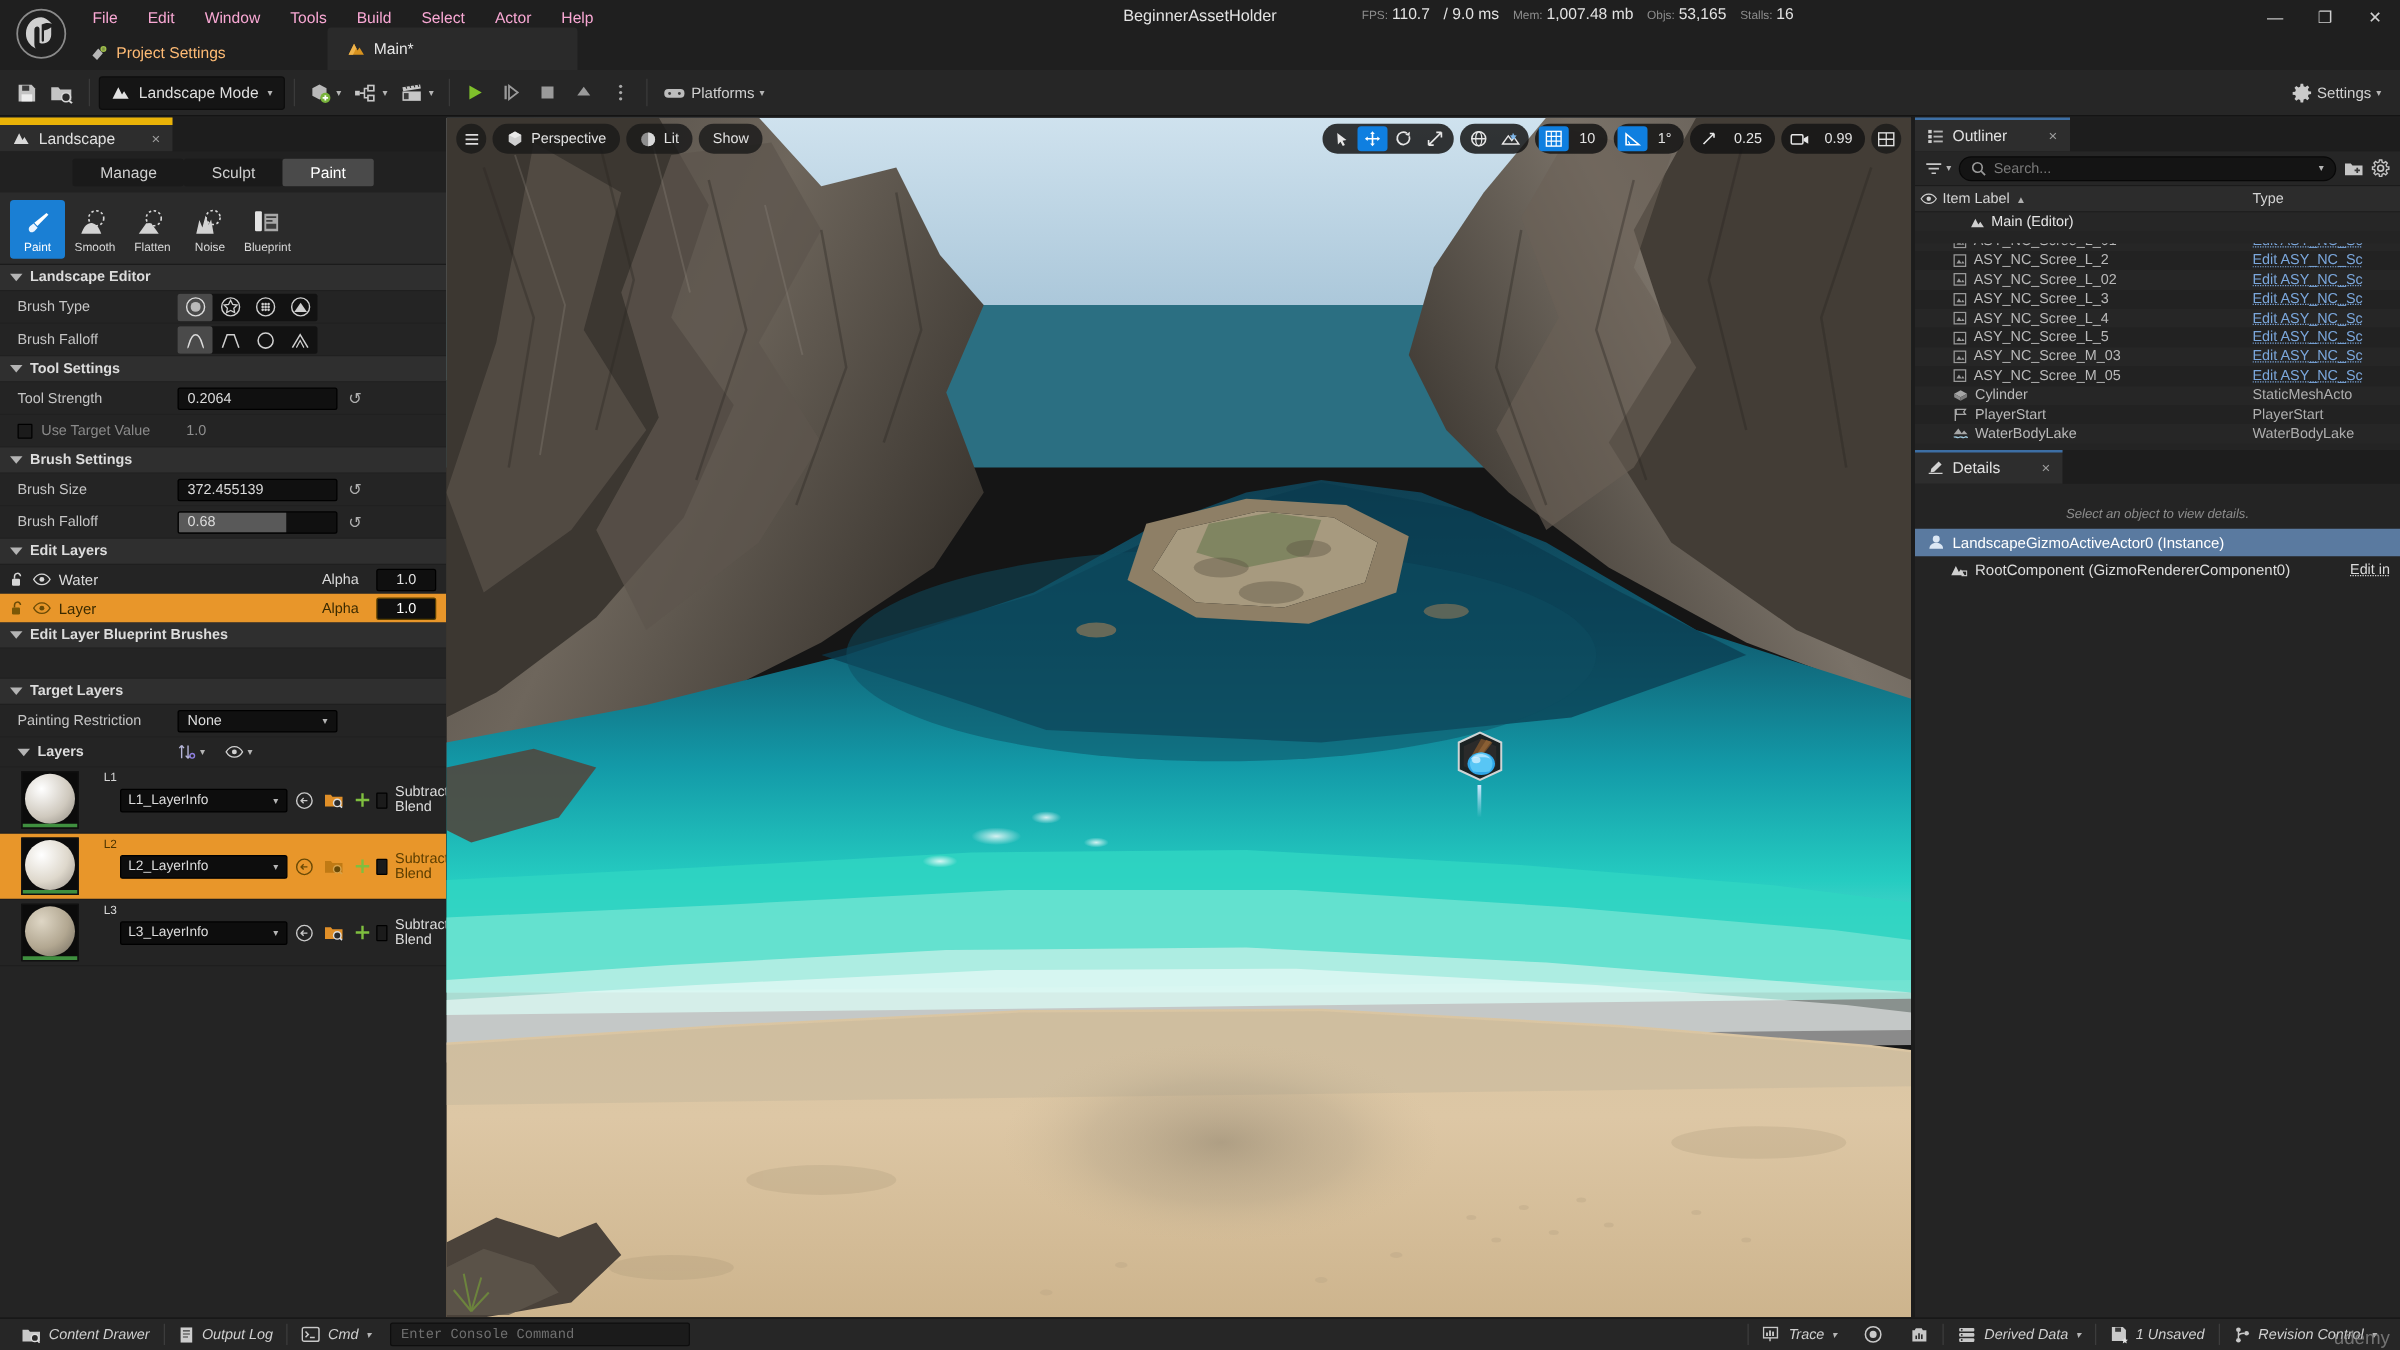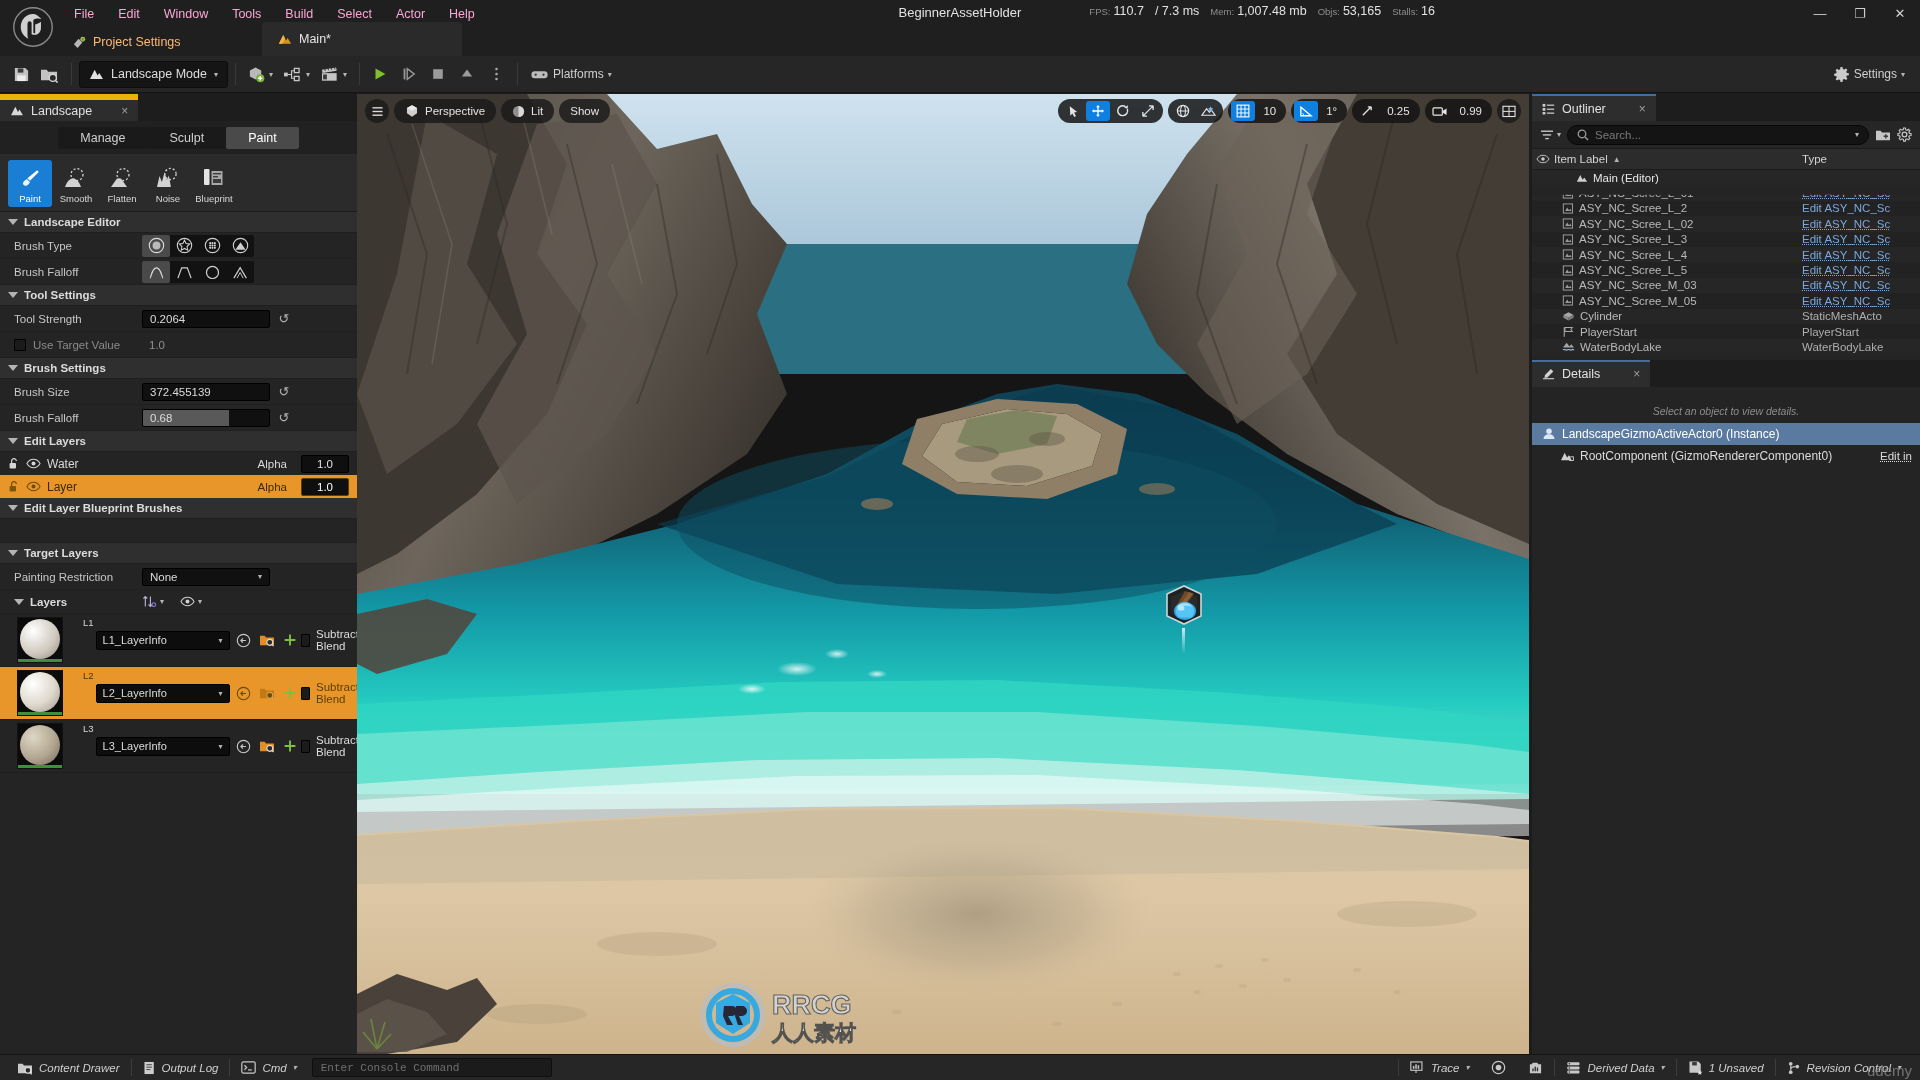--- a/index.html
+++ b/index.html
@@ -364,21 +364,21 @@
         </svg>
       </span>
       <span>Main*</span>
     </div>
 
     <div class="proj-title">BeginnerAssetHolder</div>
 
     <div class="perf-stats">
       <span><span class="lbl">FPS:</span>
         <span class="val">110.7</span></span>
-      <span class="val">/ 7.3 ms</span>
+      <span class="val">/ 9.0 ms</span>
       <span><span class="lbl">Mem:</span>
         <span class="val">1,007.48 mb</span></span>
       <span><span class="lbl">Objs:</span>
         <span class="val">53,165</span></span>
       <span><span class="lbl">Stalls:</span>
         <span class="val">16</span></span>
     </div>
 
     <div class="win-ctrls">
       <div class="win-btn">—</div>
@@ -1194,31 +1194,20 @@
         <path d="M22 7l9 3-11 14-6-3z" fill="#6e4b2a"></path>
         <path d="M26 8l4 1.4-9 12-3-1.4z" fill="#8a5f34"></path>
         <ellipse cx="22" cy="27" rx="11" ry="9" fill="#2fa7e8"></ellipse>
         <path d="M13 27c0-5 4-9 9-9s9 4 9 9c0 2.4-1 4.6-2.6 6.2-2 .3-4 .4-6.4.4-2.4 0-4.4-.1-6.4-.4C14 31.6 13 29.4 13 27z" fill="#58c6f5"></path>
         <path d="M13.4 23.6c2.6-4.2 8.6-5.6 13.2-3 1 .6 1.9 1.4 2.6 2.3-3.8-2-9.4-1-13-.4-1.2.2-2.2.5-2.8 1.1z" fill="#bfe8ff" opacity=".8"></path>
         <ellipse cx="18" cy="24" rx="3.4" ry="2.6" fill="#d8f2ff" opacity=".75"></ellipse>
       </svg>
       <div class="gizmo-stem"></div>
     </div>
 
-    <div class="watermark">
-      <svg width="200" height="66" viewBox="0 0 200 66">
-        <circle cx="33" cy="33" r="30" fill="none" stroke="#bdbdbd" stroke-width="4"></circle>
-        <circle cx="33" cy="33" r="24" fill="none" stroke="#2aa8e8" stroke-width="6"></circle>
-        <path d="M33 12 L50 21 V41 L33 52 L16 41 V21 Z" fill="#2aa8e8"></path>
-        <path d="M24 24h8a5 5 0 0 1 0 10h-4l5 9h-6l-4-9z" fill="#1a1a2e"></path>
-        <path d="M36 24h6a5 5 0 0 1 0 10h-3l4 9h-5l-3-9z" fill="#1a1a2e"></path>
-        <text x="72" y="32" font-family="Liberation Sans, sans-serif" font-size="27" font-weight="bold" fill="#d5d5d5" stroke="#5a5a5a" stroke-width="1.1">RRCG</text>
-        <text x="72" y="58" font-family="Liberation Sans, sans-serif" font-size="21" font-weight="bold" fill="#ececec" stroke="#4a4a4a" stroke-width="0.9">人人素材</text>
-      </svg>
-    </div>
   </div>
 
   <div class="rightpanel">
 
     <div class="rp-tabbar">
       <div class="rp-tab">
         <span class="icon">
           <svg width="13" height="12" viewBox="0 0 14 13">
             <rect x="0.6" y="1" width="3" height="3" fill="#cfcfcf"></rect>
             <rect x="0.6" y="5.4" width="3" height="3" fill="#cfcfcf"></rect>

